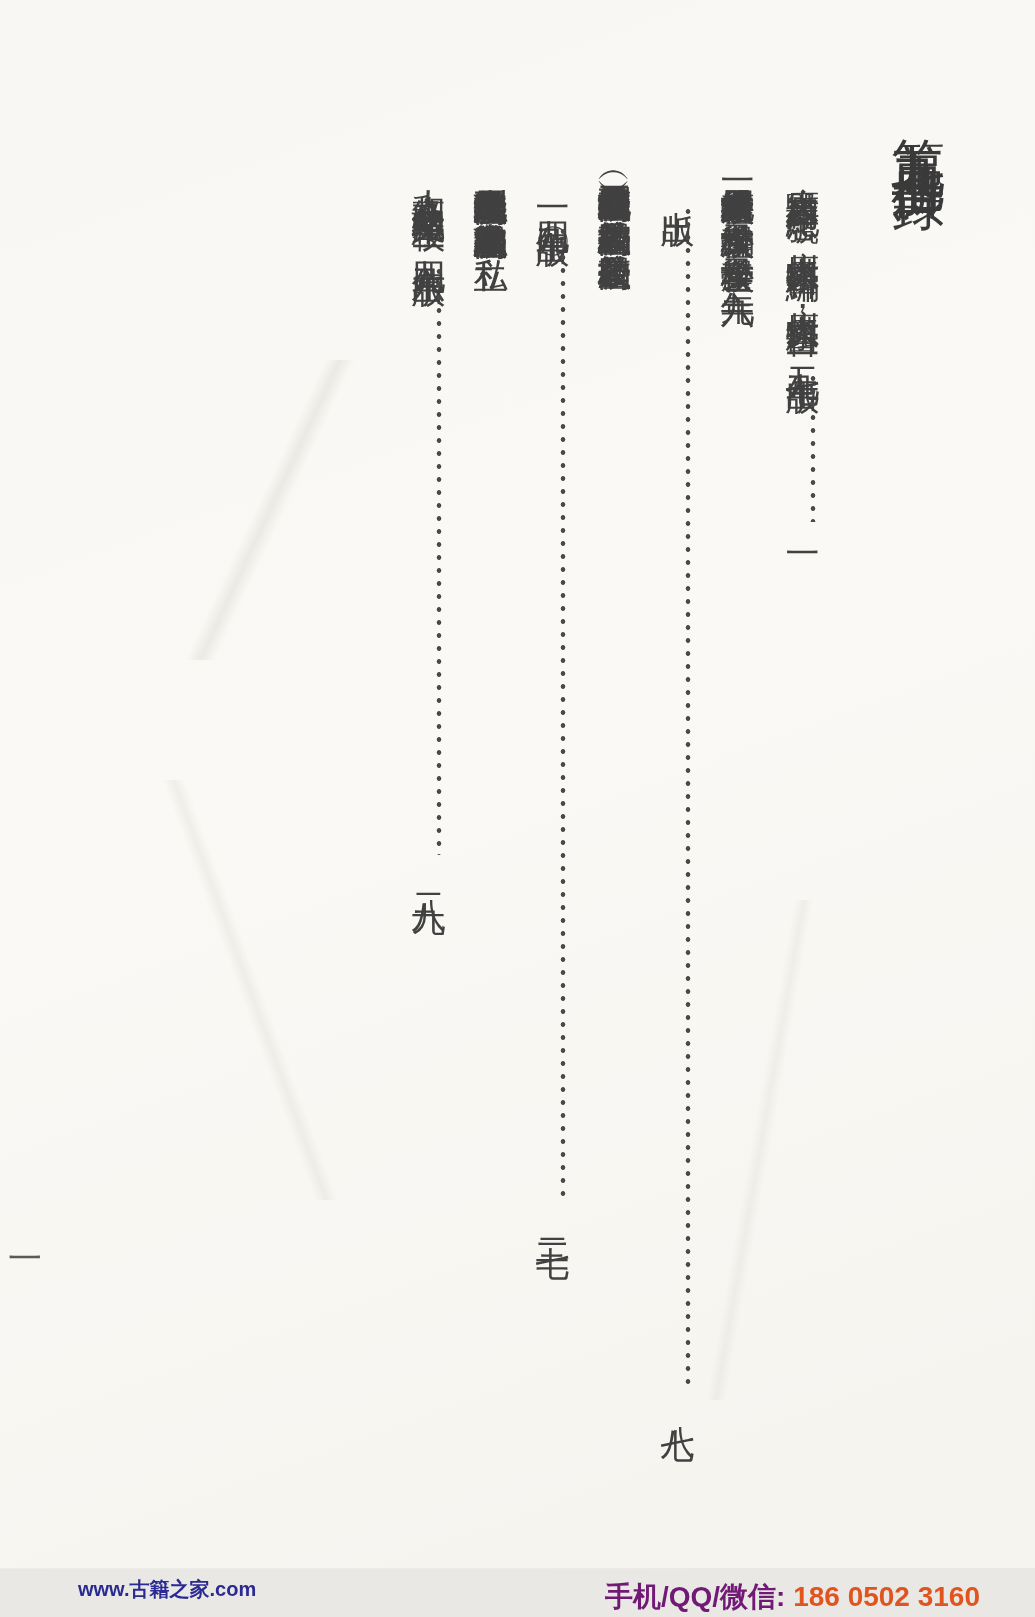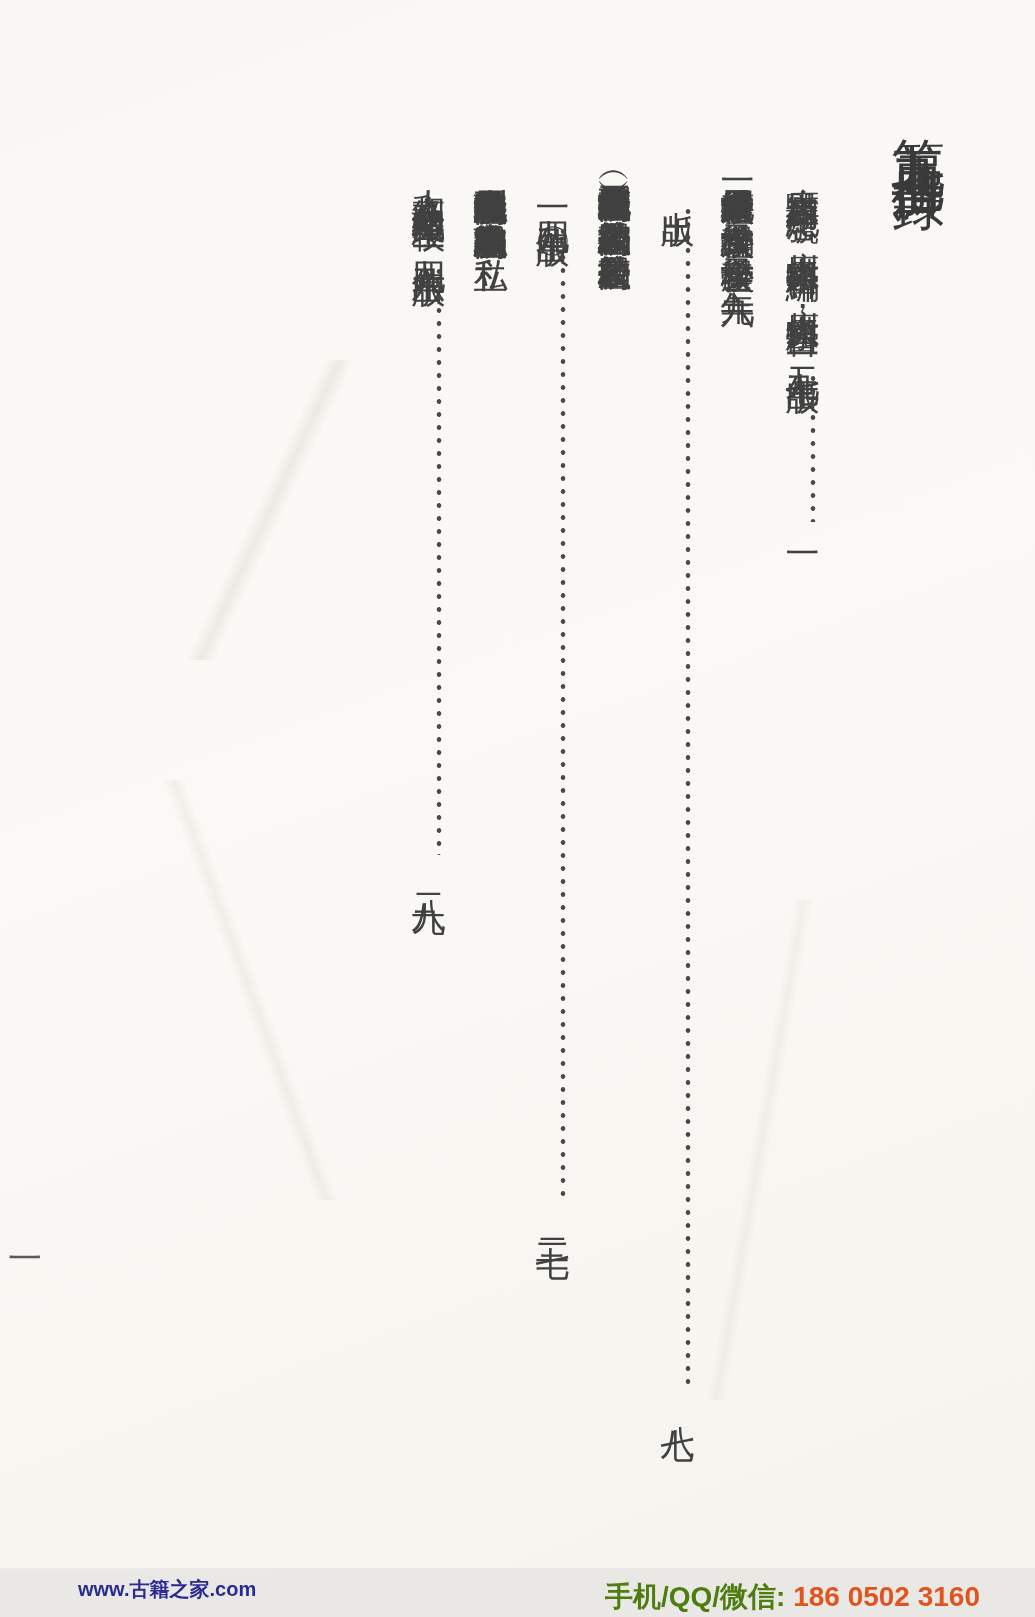--- a/index.html
+++ b/index.html
@@ -78,21 +78,21 @@
     font-weight: bold;
     color: #2a2a92;
     font-family: "Liberation Sans", sans-serif;
   }
   .footer .contact {
     position: absolute;
     right: 55px; top: 9px;
     font-size: 28px;
     font-family: "Liberation Sans", sans-serif;
   }
-  .footer .contact .label { color: #4d7c0f; font-weight: bold; margin-top: 28px; }
+  .footer .contact .label { color: #701a75; font-weight: bold; margin-top: 28px; }
   .footer .contact .number { color: #e0551f; font-weight: bold; }
 </style>
 </head>
 <body>
 
 <div class="page">
 
   <div class="crease c1"></div>
   <div class="crease c2"></div>
   <div class="crease c3"></div>

